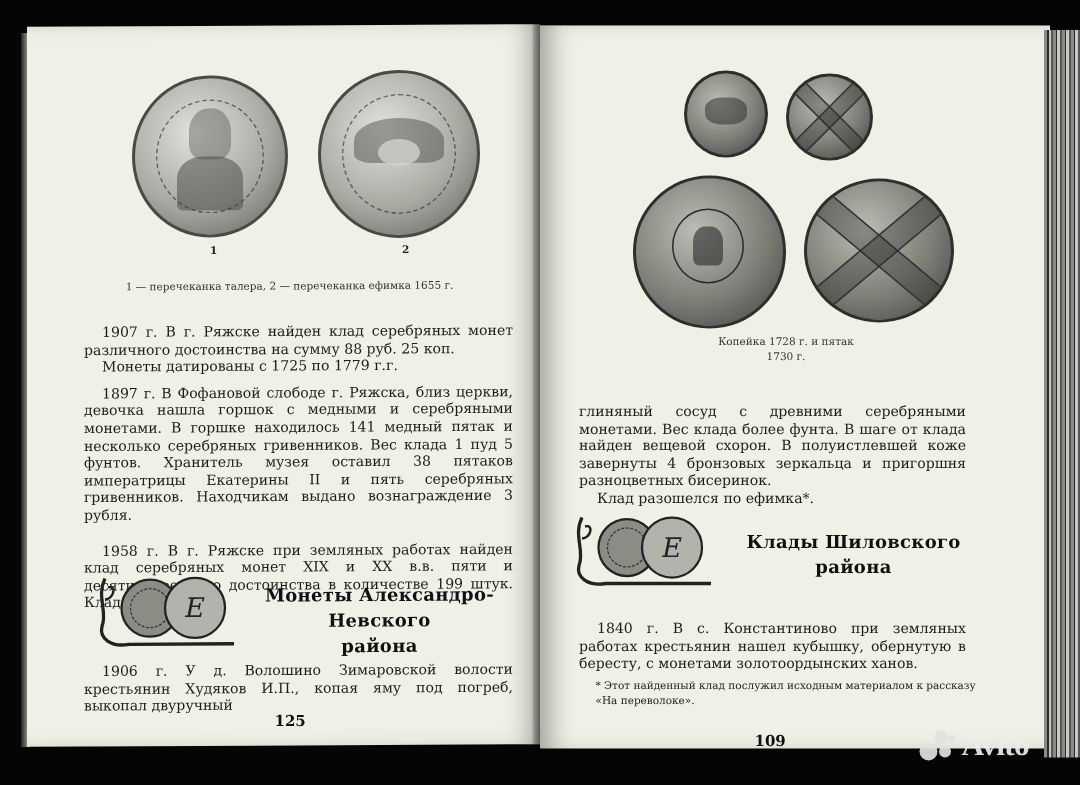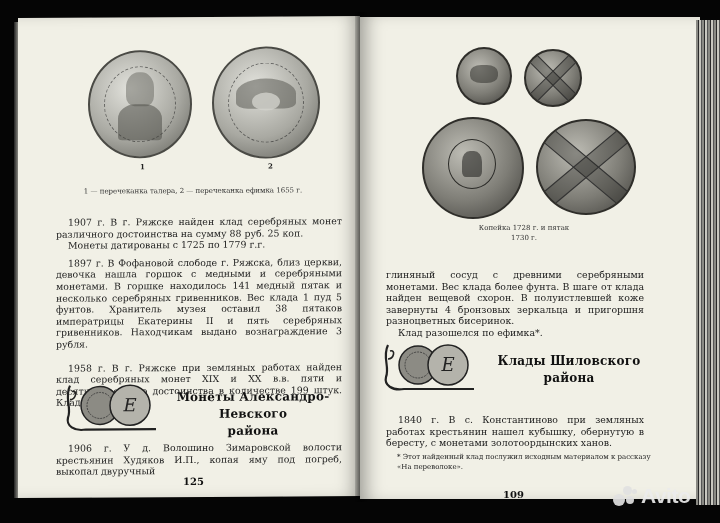--- a/index.html
+++ b/index.html
@@ -19,21 +19,21 @@
   .coin-num { position:absolute; font-size:7px; font-weight:bold; color:#222; }
   .para { position:absolute; font-size:9.4px; line-height:11.6px; text-align:justify; color:#1c1c1c; }
   .para p { margin:0; text-indent:12px; }
   .heading { position:absolute; font-size:12px; font-weight:bold; line-height:17px; text-align:center; color:#111; font-family:"DejaVu Serif", serif; letter-spacing:0.2px; }
   .ornament { position:absolute; width:96px; height:58px; }
   .page-num { position:absolute; font-size:10px; font-weight:bold; color:#111; }
   .footnote { position:absolute; font-size:7px; line-height:9.5px; color:#222; }
   .watermark { position:absolute; left:613px; top:484px; display:flex; align-items:center; gap:4px; }
   .wm-dots { position:relative; width:24px; height:20px; }
   .wm-dots span { position:absolute; border-radius:50%; background:rgba(225,225,225,0.92); }
-  .wm-text { font-family:Liberation Sans, sans-serif; font-weight:bold; font-size:21px; color:rgba(235,235,235,0.92); letter-spacing:-0.5px; }
+  .wm-text { font-family:Liberation Serif, serif; font-weight:bold; font-size:21px; color:rgba(235,235,235,0.92); letter-spacing:-0.5px; }
 </style>
 </head>
 <body>
 
 <div class="left-edge"></div>
 
 <div class="page page-left">
   <div class="coin coin-silver" style="left:70px;top:33px;width:100px;height:104px;">
     <div class="coin-inner" style="left:14px;top:14px;width:70px;height:74px;"></div>
     <div style="position:absolute;left:36px;top:20px;width:28px;height:34px;border-radius:45% 45% 30% 30%;background:rgba(90,90,84,0.45);"></div>

